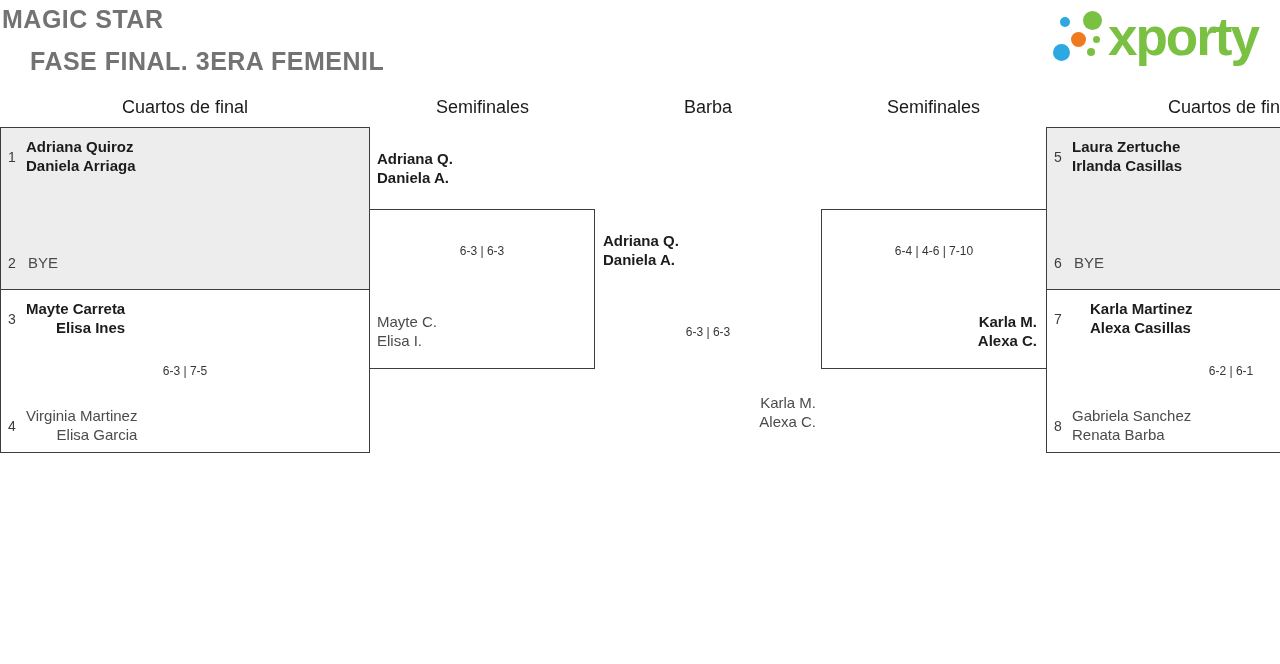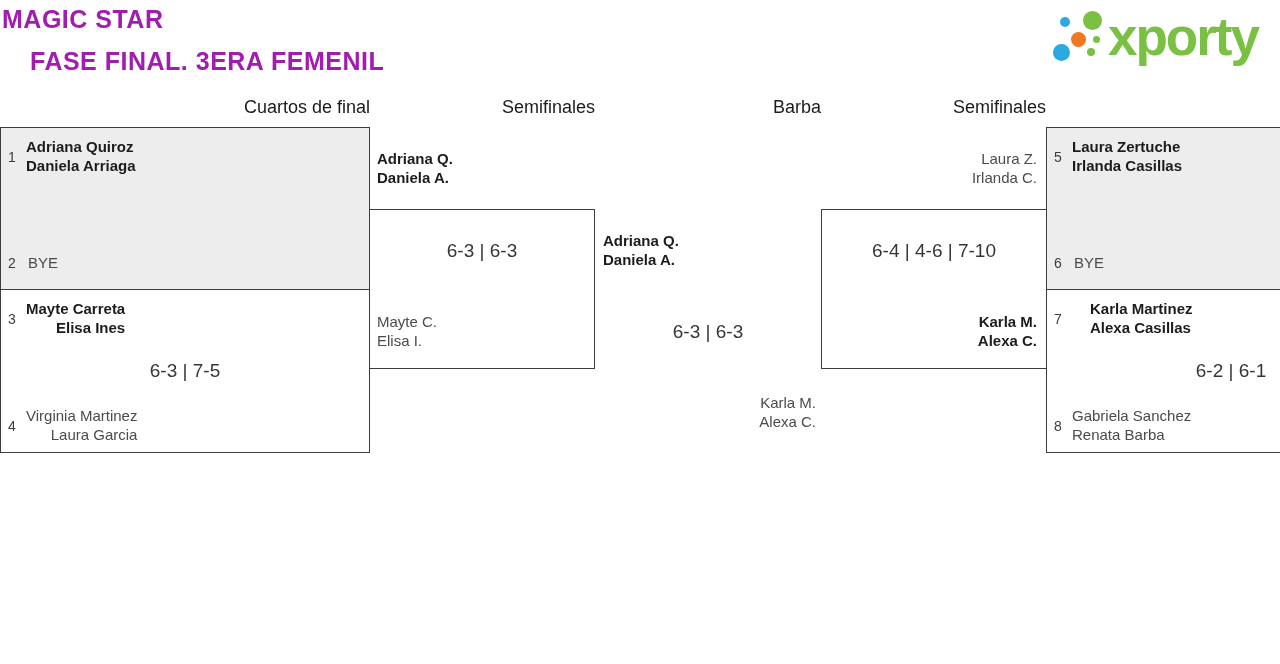--- a/index.html
+++ b/index.html
@@ -8,60 +8,60 @@
     --ink:#1C1C1C; --ink-soft:#4B4B4B; --score:#363636; --seed:#3C3C3C;
   }
   html,body{margin:0;padding:0;}
   .screen{
     position:relative; width:1280px; height:664px; background:#ffffff;
     overflow:hidden; font-family:"Liberation Sans", sans-serif;
   }
   
   .title-line{
     position:absolute; left:2px; font-size:25px; font-weight:700;
-    color:#a21caf; letter-spacing:0.5px; white-space:nowrap;
+    color:#737373; letter-spacing:0.5px; white-space:nowrap;
   }
   .title-line.l1{top:5px;}
   .title-line.l2{top:47px;margin-left:28px;}
   .logo-dot{position:absolute; border-radius:50%;}
   .d-blue-sm {left:1060px; top:17px; width:10px; height:10px; background:var(--blue);}
   .d-green-lg{left:1083px; top:11px; width:19px; height:19px; background:var(--green);}
   .d-orange  {left:1071px; top:32px; width:15px; height:15px; background:var(--orange);}
   .d-green-xs{left:1093px; top:36px; width:7px;  height:7px;  background:var(--green);}
   .d-blue-lg {left:1053px; top:44px; width:17px; height:17px; background:var(--blue);}
   .d-green-sm{left:1087px; top:48px; width:8px;  height:8px;  background:var(--green);}
   .logo-word{
     position:absolute; left:1108px; top:8px; font-size:53px; line-height:58px;
     font-weight:700; letter-spacing:-2px; color:var(--green); white-space:nowrap;
   }
   
   .round-label{
     position:absolute; top:97px; font-size:18px; font-weight:500; color:#1B1B1B;
-    text-align:right; white-space:nowrap;
+    text-align:center; white-space:nowrap;
   }
   .rl1{left:0;     width:370px;}
   .rl2{left:370px; width:225px;}
   .rl3{left:595px; width:226px;}
   .rl4{left:821px; width:225px;}
   .rl5{left:1046px;width:370px;}
   
   .box{position:absolute; box-sizing:border-box; border:1px solid var(--border);}
   .box.shaded{background:var(--box-bg);}
   .b-qf1{left:0;      top:127px; width:370px; height:163px;}
   .b-qf2{left:0;      top:289px; width:370px; height:164px; background:#fff;}
   .b-sfl{left:369px;  top:209px; width:226px; height:160px; background:#fff;}
   .b-sfr{left:821px;  top:209px; width:226px; height:160px; background:#fff;}
   .b-qf5{left:1046px; top:127px; width:370px; height:163px;}
   .b-qf7{left:1046px; top:289px; width:370px; height:164px; background:#fff;}
   
   .team{position:absolute; font-size:15px; line-height:19px; white-space:nowrap;}
   .winner{font-weight:700; color:var(--ink);}
   .loser{font-weight:400; color:var(--ink-soft);}
   .seed{position:absolute; font-size:14px; line-height:16px; color:var(--seed);}
-  .score{position:absolute; font-size:19px; line-height:16px; color:var(--score); text-align:center; white-space:nowrap;}
+  .score{position:absolute; font-size:12px; line-height:16px; color:var(--score); text-align:center; white-space:nowrap;}
   .ralign{text-align:right;}
 </style>
 </head>
 <body>
 
 <div class="screen">
 
   <div class="title-line l1">MAGIC STAR</div>
   <div class="title-line l2">FASE FINAL. 3ERA FEMENIL</div>
 
@@ -97,21 +97,21 @@
   <div class="team loser" style="left:28px; top:253px;">BYE</div>
 
   <div class="seed" style="left:8px; top:311px;">3</div>
   <div class="team winner" style="left:26px; top:299px;text-align:right;">
     <div>Mayte Carreta</div>
     <div>Elisa Ines</div>
   </div>
   <div class="score" style="left:0; width:370px; top:363px;">6-3 | 7-5</div>
   <div class="team loser" style="left:26px; top:406px;text-align:right;">
     <div>Virginia Martinez</div>
-    <div>Laura Garcia</div>
+    <div>Elisa Garcia</div>
   </div>
   <div class="seed" style="left:8px; top:418px;">4</div>
 
   <div class="team winner" style="left:377px; top:149px;">
     <div>Adriana Q.</div>
     <div>Daniela A.</div>
   </div>
   <div class="score" style="left:369px; width:226px; top:243px;">6-3 | 6-3</div>
   <div class="team loser" style="left:377px; top:312px;">
     <div>Mayte C.</div>
@@ -121,24 +121,20 @@
   <div class="team winner" style="left:603px; top:231px;">
     <div>Adriana Q.</div>
     <div>Daniela A.</div>
   </div>
   <div class="score" style="left:595px; width:226px; top:324px;">6-3 | 6-3</div>
   <div class="team loser ralign" style="left:595px; width:221px; top:393px;">
     <div>Karla M.</div>
     <div>Alexa C.</div>
   </div>
 
-  <div class="team loser ralign" style="left:821px; width:216px; top:149px;">
-    <div>Laura Z.</div>
-    <div>Irlanda C.</div>
-  </div>
   <div class="score" style="left:821px; width:226px; top:243px;">6-4 | 4-6 | 7-10</div>
   <div class="team winner ralign" style="left:821px; width:216px; top:312px;">
     <div>Karla M.</div>
     <div>Alexa C.</div>
   </div>
 
   <div class="seed" style="left:1054px; top:149px;">5</div>
   <div class="team winner" style="left:1072px; top:137px;">
     <div>Laura Zertuche</div>
     <div>Irlanda Casillas</div>

